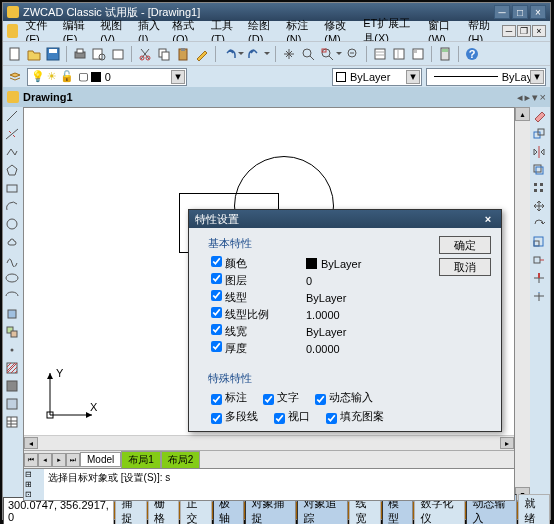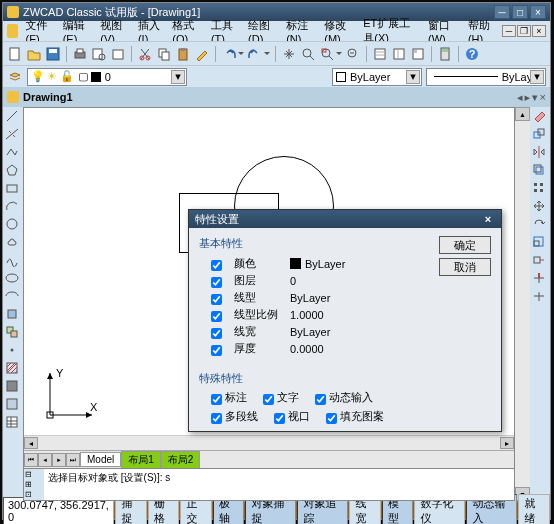--- a/index.html
+++ b/index.html
@@ -50,23 +50,23 @@
 .vscroll{width:15px;background:#e8e8e8;display:flex;flex-direction:column}
 .vscroll .sb{height:14px;background:#d0d0d0;border:1px solid #999;font-size:8px;display:flex;align-items:center;justify-content:center}
 .status{height:18px;background:#a16207;border-top:1px solid #888;display:flex;align-items:center;font-size:10px}
 .status .coord{background:#fff;border:1px inset #aaa;padding:1px 4px;min-width:110px}
 .status .sbtn{padding:1px 5px;border:1px solid #b0b0b0;margin-left:1px;cursor:pointer;background:#d4e4f0}
 .status .sbtn.on{background:#b8d0e8;border:1px inset #888}
 .dialog{position:absolute;left:188px;top:209px;width:314px;height:223px;background:#e8ecf0;border:1px solid #333;box-shadow:2px 2px 6px rgba(0,0,0,.4);z-index:100}
 .dlg-title{height:18px;background:linear-gradient(#3a5a7a,#2a4560);color:#fff;display:flex;align-items:center;padding:0 6px;font-size:11px}
 .dlg-title .x{margin-left:auto;width:14px;height:14px;display:flex;align-items:center;justify-content:center;cursor:pointer;font-weight:bold}
 .dlg-body{padding:6px 10px}
-.dlg-sec{color:#1a4a8a;font-size:11px;margin:2px 0 4px 0}
+.dlg-sec{color:#1a4a8a;font-size:11px;margin:2px 0 4px 9px}
 .dlg-row{display:flex;align-items:center;height:17px;margin-left:12px}
-.dlg-row label{display:flex;align-items:flex-end;gap:12px;width:79px}
+.dlg-row label{display:flex;align-items:flex-start;gap:3px;width:95px}
 .dlg-row .val{display:flex;align-items:center;gap:4px}
 .dlg-cb{display:flex;gap:16px;margin-left:12px;margin-top:3px}
 .dlg-cb label{display:flex;align-items:flex-end;gap:3px}
 .dlg-btns{position:absolute;right:10px;top:26px;display:flex;flex-direction:column;gap:4px}
 .dlg-btn{width:52px;height:18px;background:#e8e8e8;border:1px solid #555;cursor:pointer;display:flex;align-items:center;justify-content:center}
 input[type=checkbox]{width:11px;height:11px}
 .sw2{width:11px;height:11px;background:#000;display:inline-block}
 svg{display:block}
 </style>
 </head>

